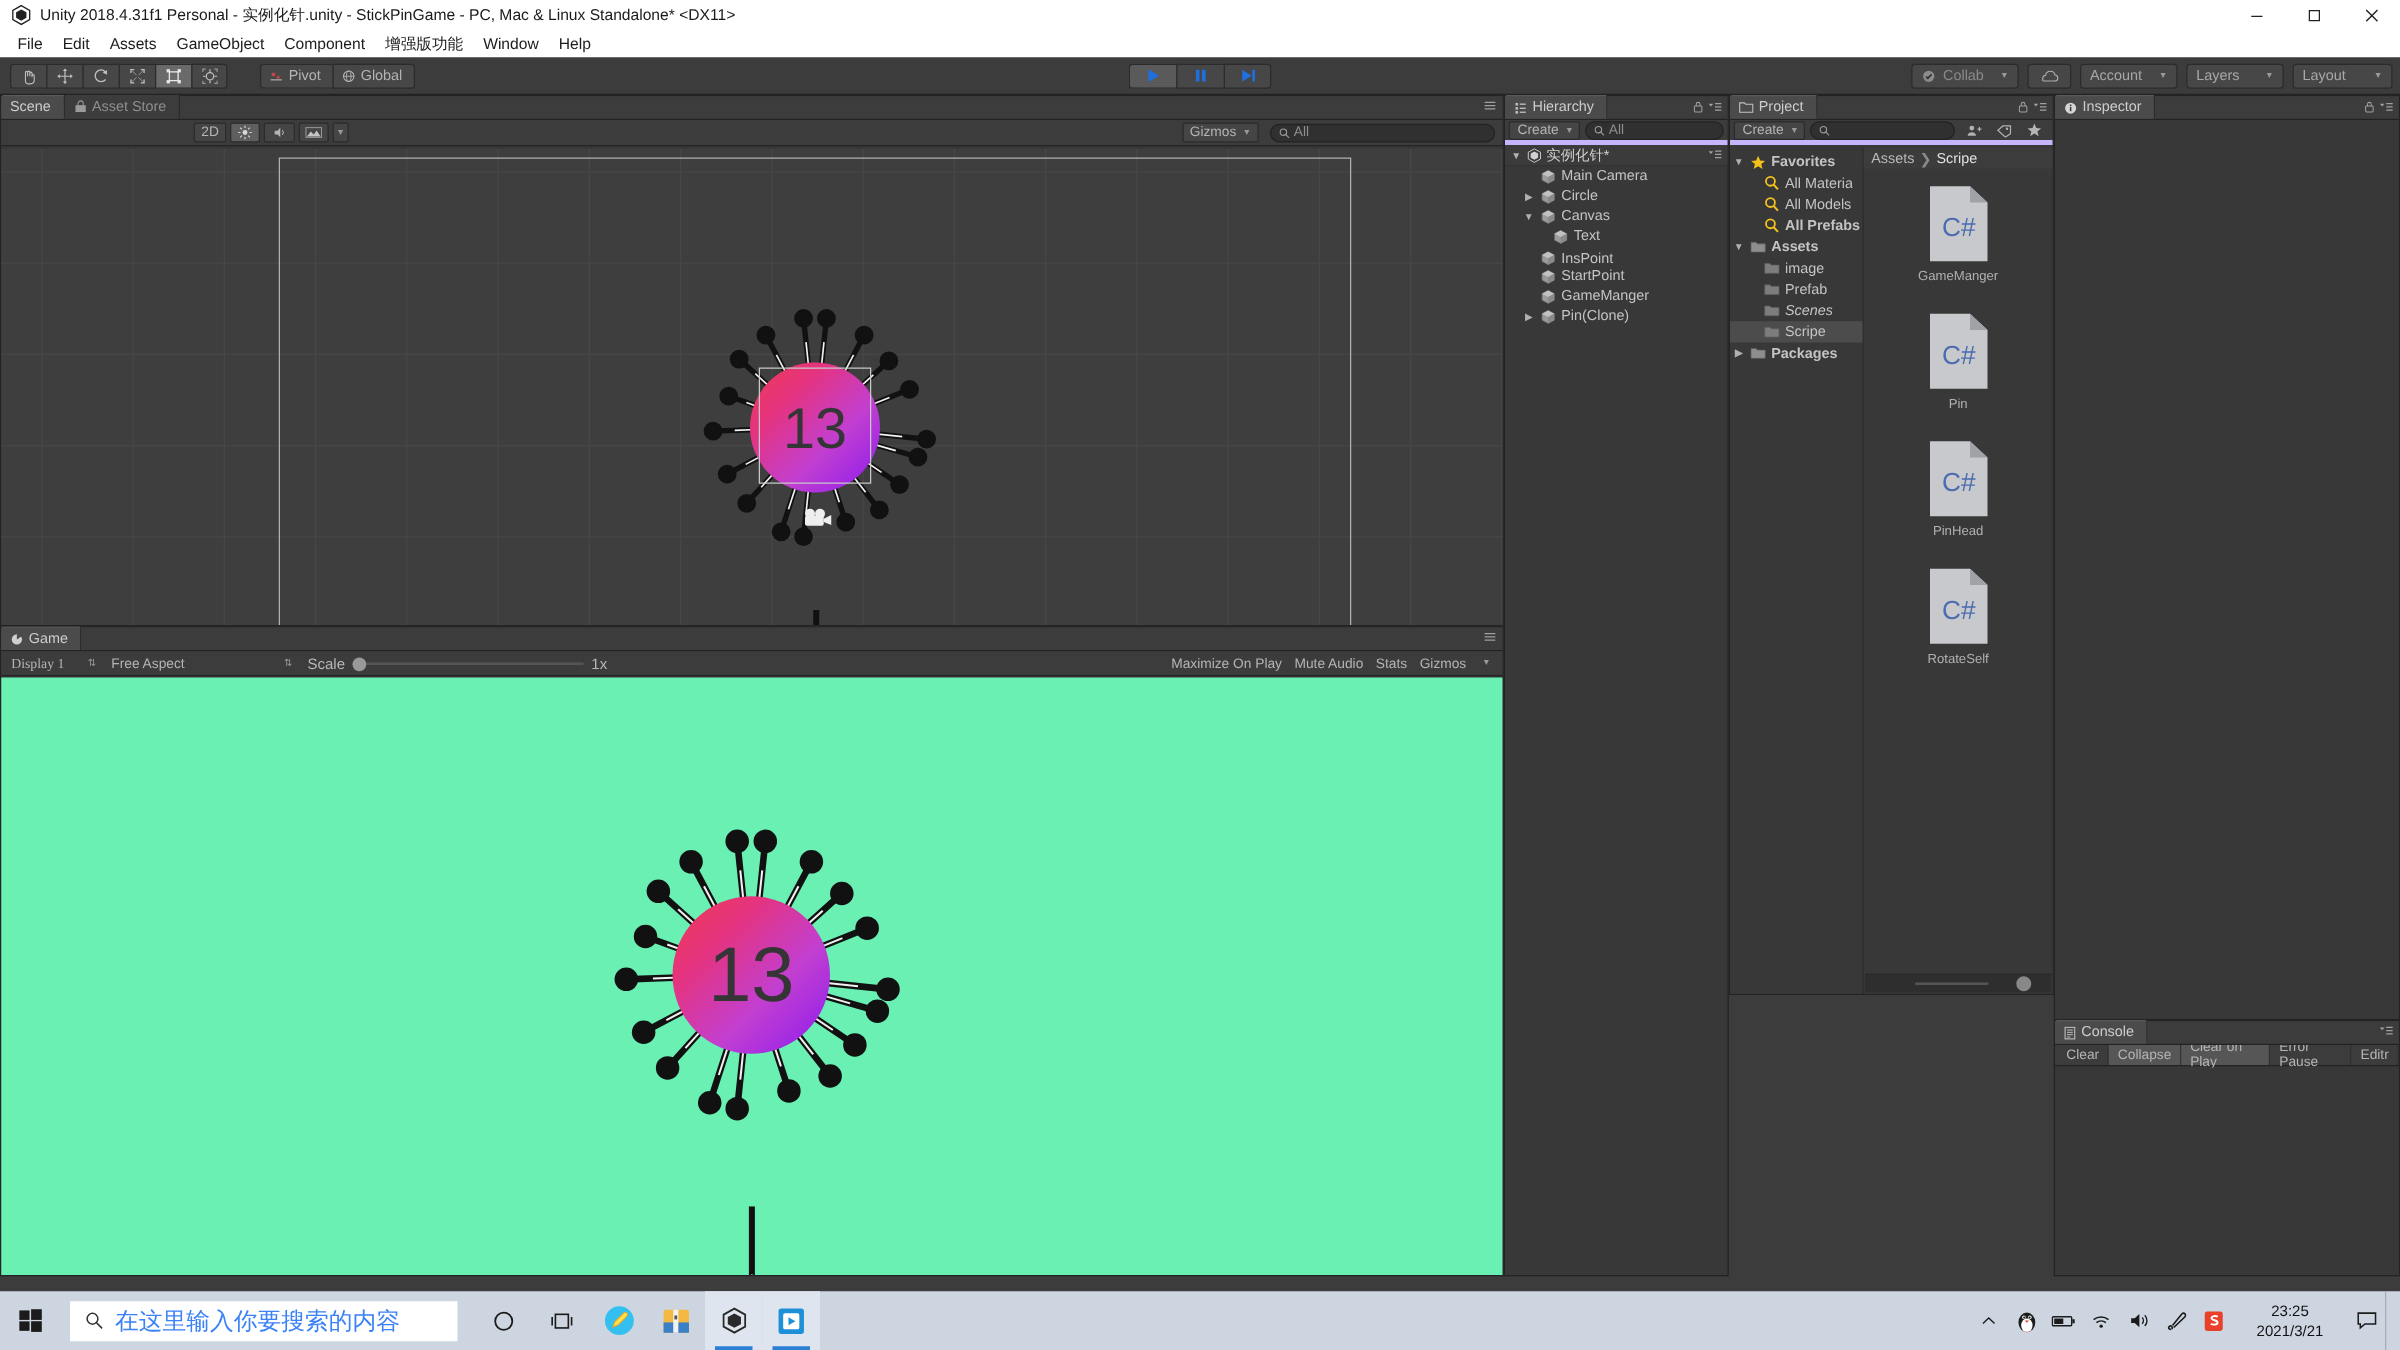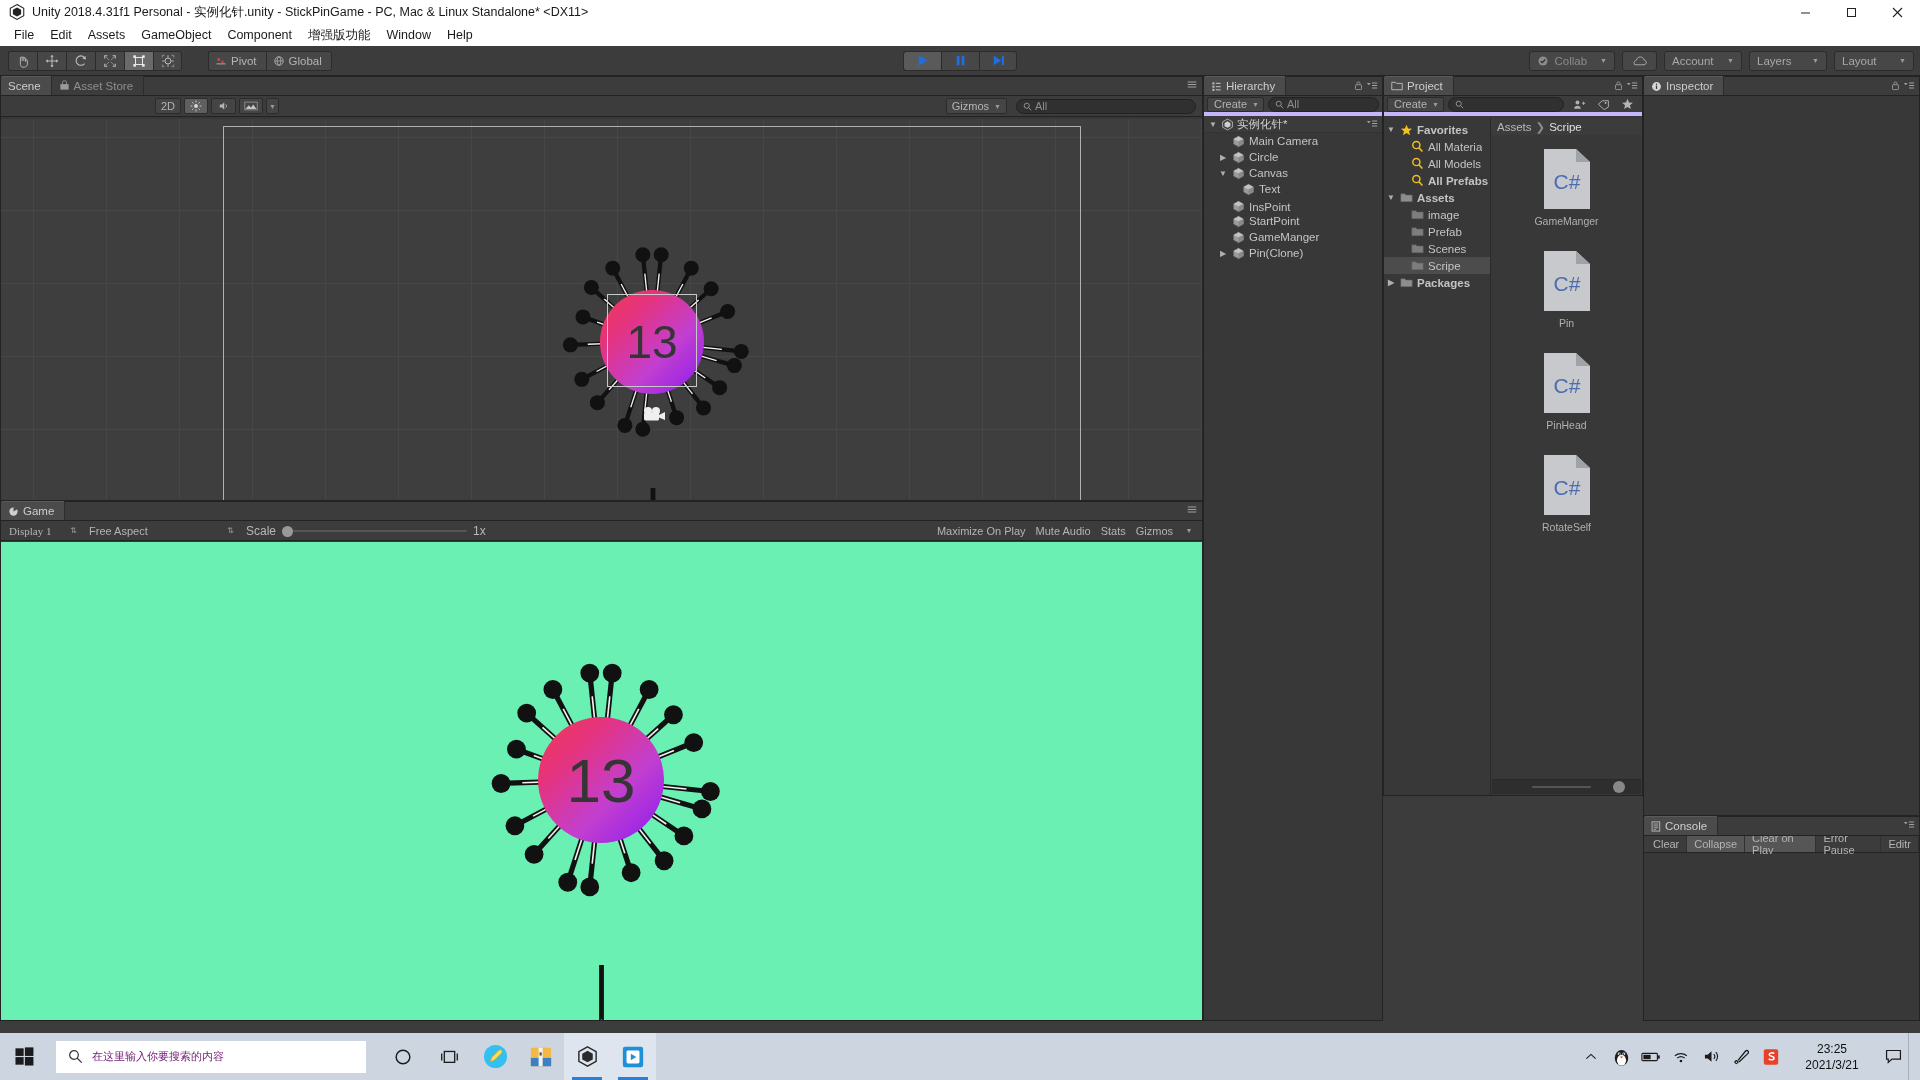--- a/index.html
+++ b/index.html
@@ -116,21 +116,21 @@
      align-items:flex-start; padding-left:2px; }
   .cbtn { height:16px; padding:0 7px; display:flex; align-items:center; color:#b4b4b4; font-size:11px;
      border-right:1px solid #313131;}
   .cbtn.on { background:#565656; }
   .cn-body { position:absolute; left:0; top:37px; right:0; bottom:0; background:#383838; }
 
   
   .taskbar { position:absolute; left:0; bottom:0; width:1920px; height:47px; background:#cdd5e0;
     display:flex; align-items:center; }
   .tb-search { width:310px; height:32px; background:#fff; display:flex; align-items:center; gap:9px;
-    padding-left:12px; color:#701a75; font-size:11px; margin-left:8px; }
+    padding-left:12px; color:#3b82f6; font-size:19px; margin-left:8px; }
   .tb-icons { display:flex; align-items:center; height:47px; margin-left:14px; }
   .tb-ic { width:46px; height:47px; display:flex; align-items:center; justify-content:center; position:relative;}
   .tb-ic.act { background:#dfe5ee; }
   .tb-ic.act::after { content:''; position:absolute; bottom:0; left:8px; right:8px; height:3px; background:#2b7fd4;}
   .tray { position:absolute; right:0; height:47px; display:flex; align-items:center; gap:0; }
   .tray-ic { width:30px; height:47px; display:flex; align-items:center; justify-content:center; color:#1b1b1b;}
   .clock { width:92px; text-align:center; color:#101010; font-size:12px; line-height:16px; }
   .showdesk { width:12px; height:47px; border-left:1px solid #aab; }
 
   
@@ -841,21 +841,21 @@
           </div>
           <div class="row" style="padding-left: 13px; font-weight: normal; height: 17px;">
             <span class="arrow"></span>
             <span style="display: flex;">
               <svg width="13" height="11" viewBox="0 0 16 13">
   <path d="M1 11.6V2h5l1.3 1.5H15v8.1z" fill="#7d7d7d" stroke="#5e5e5e" stroke-width="0.7"></path>
               </svg>
             </span>
             <span style="white-space: nowrap; overflow: hidden;">Prefab</span>
           </div>
-          <div class="row" style="padding-left: 13px; font-weight: normal; height: 17px;">
+          <div class="row" style="padding-left: 13px; font-weight: normal; height: 17px; font-style: italic;">
             <span class="arrow"></span>
             <span style="display: flex;">
               <svg width="13" height="11" viewBox="0 0 16 13">
   <path d="M1 11.6V2h5l1.3 1.5H15v8.1z" fill="#7d7d7d" stroke="#5e5e5e" stroke-width="0.7"></path>
               </svg>
             </span>
             <span style="white-space: nowrap; overflow: hidden;">Scenes</span>
           </div>
           <div class="row sel" style="padding-left: 13px; font-weight: normal; height: 17px;">
             <span class="arrow"></span>

